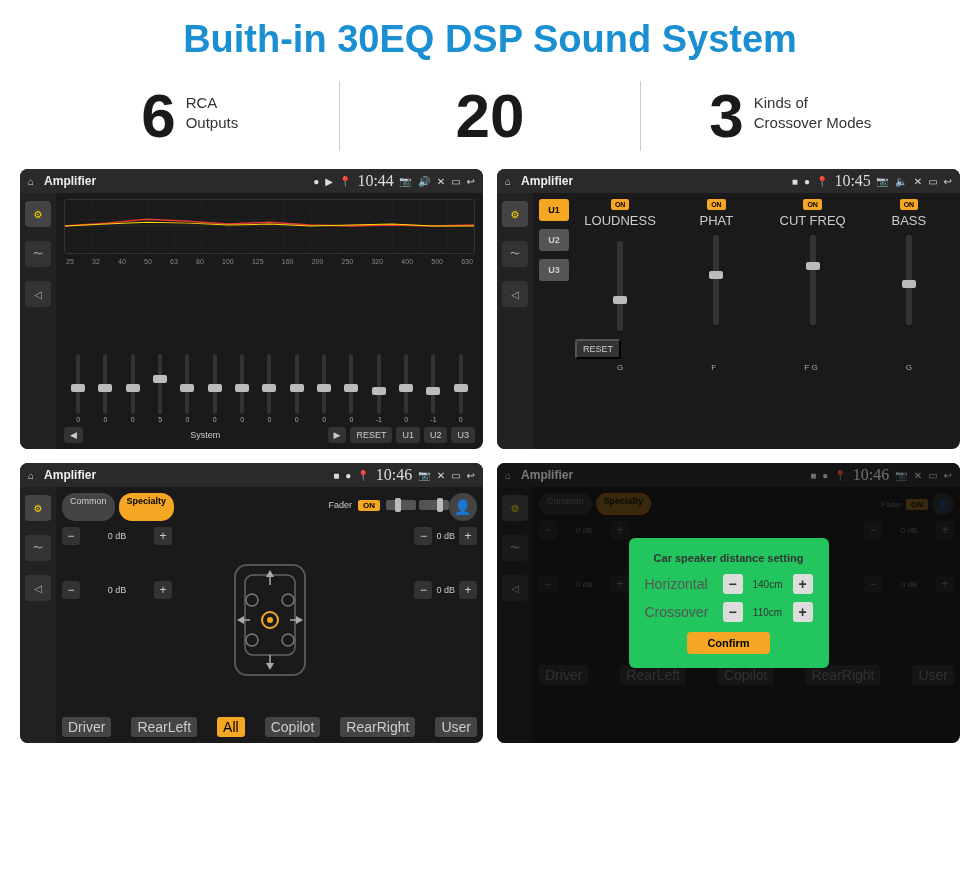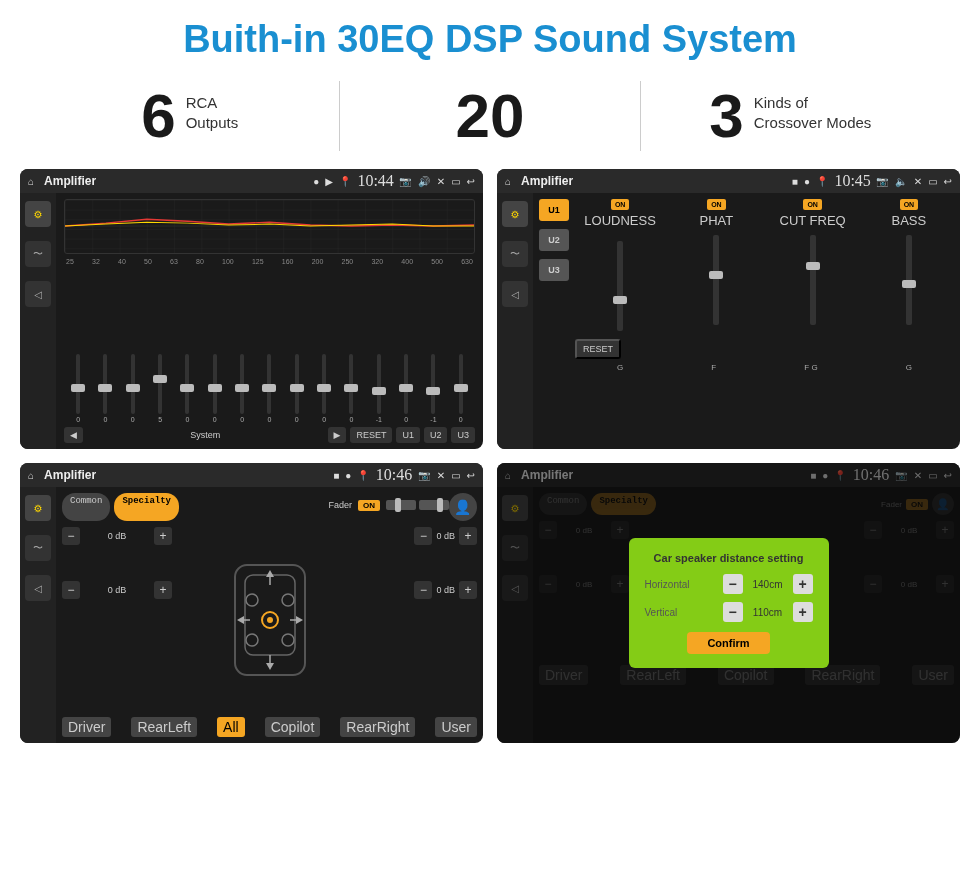--- a/index.html
+++ b/index.html
@@ -294,21 +294,20 @@
       margin-bottom: 6px;
     }
 
     .fader-tab {
       background: #444;
       color: #ccc;
       border-radius: 13px;
       padding: 3px 8px;
       font-size: 9px;
       cursor: pointer;
-      font-family: Liberation Mono, monospace;
     }
 
     .fader-tab.active {
       background: #f5a623;
       color: #000;
       font-weight: bold;
     }
 
     .db-control {
       display: flex;
@@ -362,21 +361,21 @@
       position: absolute;
       top: 0; left: 0; right: 0; bottom: 0;
       background: rgba(0,0,0,0.5);
       display: flex;
       align-items: center;
       justify-content: center;
       z-index: 10;
     }
 
     .dialog-box {
-      background: #84cc16;
+      background: #22c55e;
       border-radius: 6px;
       padding: 14px 16px;
       width: 200px;
     }
 
     .dialog-title {
       font-size: 11px;
       font-weight: bold;
       color: #333;
       text-align: center;
@@ -384,21 +383,21 @@
     }
 
     .dialog-row {
       display: flex;
       align-items: center;
       justify-content: space-between;
       margin-bottom: 8px;
     }
 
     .dialog-label {
-      font-size: 10px;
+      font-size: 14px;
       color: #555;
     }
 
     .dialog-control {
       display: flex;
       align-items: center;
       gap: 4px;
     }
 
     .dialog-minus, .dialog-plus {
@@ -942,21 +941,21 @@
         <div class="dialog-title">Car speaker distance setting</div>
         <div class="dialog-row">
           <span class="dialog-label">Horizontal</span>
           <div class="dialog-control">
             <div class="dialog-minus">−</div>
             <span class="dialog-val">140cm</span>
             <div class="dialog-plus">+</div>
           </div>
         </div>
         <div class="dialog-row">
-          <span class="dialog-label">Vertical</span>
+          <span class="dialog-label">Crossover</span>
           <div class="dialog-control">
             <div class="dialog-minus">−</div>
             <span class="dialog-val">110cm</span>
             <div class="dialog-plus">+</div>
           </div>
         </div>
         <button class="dialog-confirm">Confirm</button>
       </div>
     </div>
   </div>

